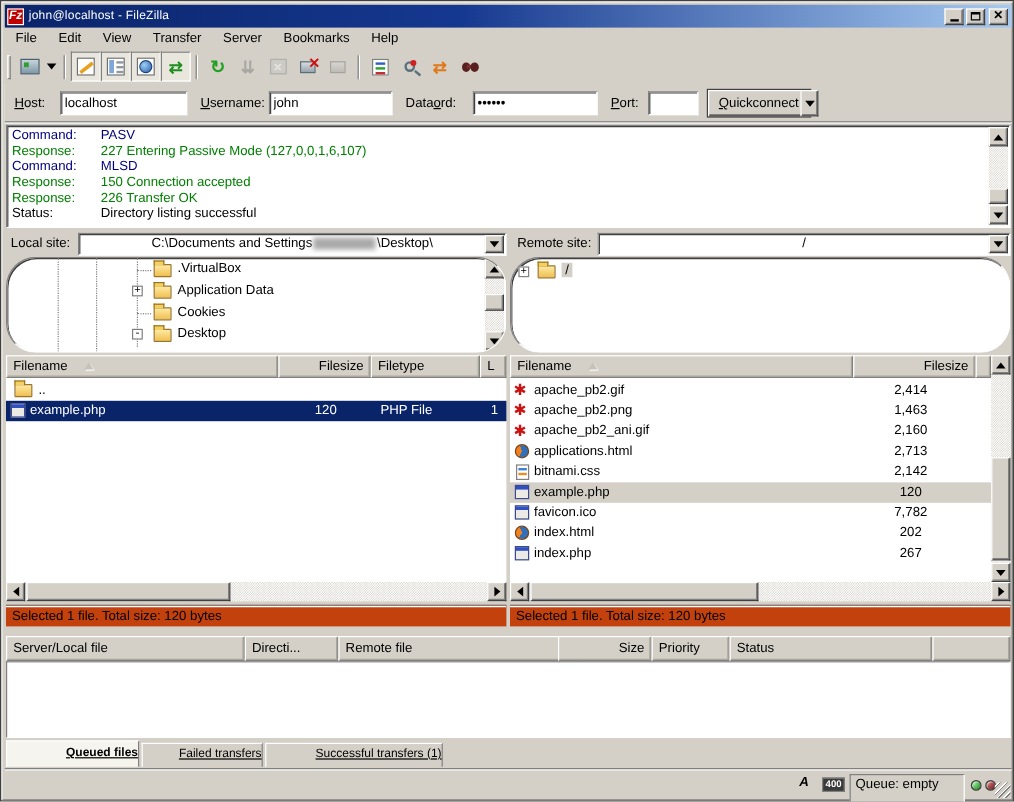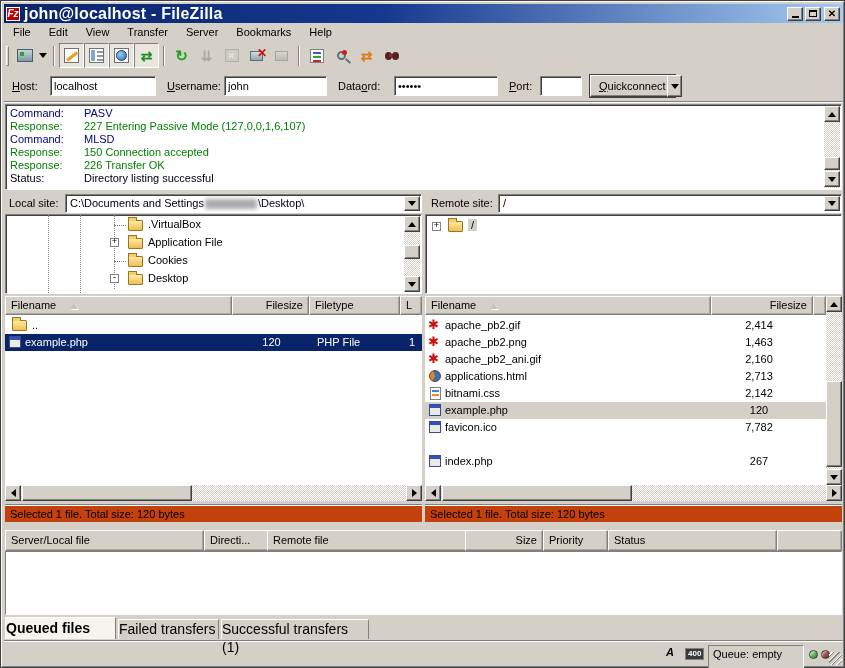--- a/index.html
+++ b/index.html
@@ -28,21 +28,21 @@
   .thumb { position:absolute; background:#D4D0C8; border:1px solid;
            border-color:#FFFFFF #404040 #404040 #FFFFFF; box-shadow: inset -1px -1px 0 #808080; }
 
   
   .titlebar { left:3px; top:3px; width:839px; height:19px;
               background:linear-gradient(90deg,#0A246A 0%,#15388F 45%,#A6CAF0 100%);
               display:flex; align-items:center; color:#fff; }
   .fz-logo { width:14px; height:14px; margin:0 4px 0 2px; background:#C00000; color:#fff;
              font-size:10px; font-weight:bold; font-style:italic; display:flex; align-items:center;
              justify-content:center; border:1px solid #fff; flex:none; }
-  .title-text { font-size:16px; font-weight:bold; letter-spacing:.2px; }
+  .title-text { font-size:10px; font-weight:normal; letter-spacing:.2px; }
   .winbtns { margin-left:auto; display:flex; gap:2px; padding-right:3px; }
   .winbtn { width:16px; height:14px; background:#D4D0C8; border:1px solid;
             border-color:#FFFFFF #404040 #404040 #FFFFFF; box-shadow:inset -1px -1px 0 #808080;
             display:flex; align-items:center; justify-content:center; color:#000; }
   .g-min { width:7px; height:2px; background:#000; margin-top:7px; }
   .g-max { width:8px; height:7px; border:1px solid #000; border-top:2px solid #000; }
   .g-close { font-size:10px; font-weight:bold; line-height:10px; }
 
   .menubar { left:3px; top:23px; width:839px; height:18px; display:flex; align-items:flex-start; }
   .menu-item { padding:2px 9px; }
@@ -102,24 +102,24 @@
   .logline { position:absolute; left:4px; white-space:nowrap; }
   .loglabel { display:inline-block; width:74px; }
   .c-cmd  { color:#00007F; }
   .c-resp { color:#007F00; }
   .c-stat { color:#000000; }
 
   
   .sitelabel { position:absolute; top:196px; }
   .combo { position:absolute; top:193px; height:19px; background:#fff; border:1px solid;
            border-color:#808080 #FFFFFF #FFFFFF #808080; box-shadow:inset 1px 1px 0 #404040;
-           line-height:17px; padding:0 4px; white-space:nowrap; overflow:hidden; }
+           line-height:17px; padding:0 4px; white-space:nowrap; overflow:hidden;text-align:center; }
   .blurseg { display:inline-block; width:52px; height:10px; background:#A9A9A9; filter:blur(2px);
              vertical-align:middle; margin:0 1px; }
-  .treebox { top:213px; height:80px; overflow:hidden; }
+  .treebox { top:213px; height:80px; overflow:hidden;border-radius:25px; }
   .tline { position:absolute; border-left:1px dotted #808080; width:0; }
   .tstub { position:absolute; border-top:1px dotted #808080; height:0; }
   .expander { position:absolute; width:9px; height:9px; background:#fff; border:1px solid #808080;
               font-size:9px; line-height:7px; text-align:center; font-family:"Liberation Mono",monospace; }
   .folder { position:absolute; width:15px; height:11px; background:linear-gradient(#FFE9A2,#EFC050);
             border:1px solid #9A7428; border-radius:1px; }
   .folder::before { content:""; position:absolute; left:-1px; top:-4px; width:7px; height:3px;
                     background:#F4D060; border:1px solid #9A7428; border-bottom:none; }
   .tree-label { position:absolute; white-space:nowrap; }
 
@@ -141,21 +141,21 @@
   .fi-css::after { content:""; position:absolute; left:1px; top:2px; width:7px; height:2px; background:#4080D0;
                    box-shadow:0 4px 0 #E89020; }
   .fi-web { width:12px; height:12px; background:#ECEAE4; border:1px solid #3A4A8C; position:absolute; }
   .fi-web::after { content:""; position:absolute; left:0; top:0; width:10px; height:3px; background:#3050C0; }
 
   .statusrow { position:absolute; top:503px; height:18px; line-height:18px; padding-left:5px;
                border-top:1px solid #808080; box-shadow:inset 0 1px 0 #fff; background:#c2410c; }
 
   
   .tab { position:absolute; border:1px solid; border-color:#FFFFFF #808080 #808080 #FFFFFF; border-bottom:none;
-         background:#D4D0C8; font-size:14px; text-align:left; }
+         background:#D4D0C8; font-size:10px; text-align:right;text-decoration:underline; }
   .tab.active { background:#F6F4EE; font-weight:bold; z-index:2; }
   .statusbar { left:3px; top:639px; width:839px; height:26px; border-top:1px solid #808080;
                box-shadow:inset 0 1px 0 #fff; }
   .led { position:absolute; width:9px; height:9px; border-radius:50%; border:1px solid #404040;
          box-shadow:inset 1px 1px 1px rgba(255,255,255,.6); }
   .grip { position:absolute; right:1px; bottom:1px; width:13px; height:13px;
           background:repeating-linear-gradient(135deg, transparent 0 2px, #fff 2px 3px, #808080 3px 4px); }
   .badge500 { position:absolute; background:#3A3A3A; color:#fff; font-size:8px; font-weight:bold;
               padding:1px 2px; border:1px solid #808080; line-height:8px; }
   .qstatusbox { position:absolute; background:#D4D0C8; border:1px solid; border-color:#808080 #fff #fff #808080;
@@ -298,21 +298,21 @@
     <div class="tline" style="left:42px;top:0;height:78px"></div>
     <div class="tline" style="left:74px;top:0;height:78px"></div>
     <div class="tline" style="left:108px;top:0;height:74px"></div>
 
     <div class="tstub" style="left:108px;top:10px;width:12px"></div>
     <span class="folder" style="left:122px;top:5px"></span>
     <span class="tree-label" style="left:142px;top:3px">.VirtualBox</span>
 
     <span class="expander" style="left:104px;top:23px">+</span>
     <span class="folder" style="left:122px;top:23px"></span>
-    <span class="tree-label" style="left:142px;top:21px">Application File</span>
+    <span class="tree-label" style="left:142px;top:21px">Application Data</span>
 
     <div class="tstub" style="left:108px;top:46px;width:12px"></div>
     <span class="folder" style="left:122px;top:41px"></span>
     <span class="tree-label" style="left:142px;top:39px">Cookies</span>
 
     <span class="expander" style="left:104px;top:59px">-</span>
     <span class="folder" style="left:122px;top:59px"></span>
     <span class="tree-label" style="left:142px;top:57px">Desktop</span>
 
     <div class="abs dither" style="right:1px;top:1px;width:16px;height:76px"></div>
@@ -383,20 +383,25 @@
     <div class="row sel-inactive" style="left:0;top:87px;width:401px">
       <span class="fi fi-web" style="left:4px"></span>
       <span class="fname" style="left:20px">example.php</span>
       <span class="cell-r" style="left:286px;width:96px">120</span>
     </div>
     <div class="row" style="left:0;top:104px;width:401px">
       <span class="fi fi-web" style="left:4px"></span>
       <span class="fname" style="left:20px">favicon.ico</span>
       <span class="cell-r" style="left:286px;width:96px">7,782</span>
     </div>
+    <div class="row" style="left:0;top:121px;width:401px">
+      <span class="fi fi-browser" style="left:4px"></span>
+      <span class="fname" style="left:20px">index.html</span>
+      <span class="cell-r" style="left:286px;width:96px">202</span>
+    </div>
     <div class="row" style="left:0;top:138px;width:401px">
       <span class="fi fi-web" style="left:4px"></span>
       <span class="fname" style="left:20px">index.php</span>
       <span class="cell-r" style="left:286px;width:96px">267</span>
     </div>
   </div>
 
   <div class="abs dither" style="left:825px;top:295px;width:16px;height:189px"></div>
   <div class="sbtn" style="left:825px;top:295px">
       <span class="tri-up"></span>
@@ -422,21 +427,21 @@
   <div class="thumb" style="left:441px;top:484px;width:190px;height:16px"></div>
   <div class="sbtn" style="left:825px;top:484px">
       <span class="tri-right"></span>
     </div>
 
   <div class="statusrow" style="left:4px;width:417px">Selected 1 file. Total size: 120 bytes</div>
   <div class="statusrow" style="left:424px;width:417px">Selected 1 file. Total size: 120 bytes</div>
 
   <div class="hdrcell" style="left:4px;top:529px;width:199px;height:21px;line-height:19px">Server/Local file</div>
   <div class="hdrcell" style="left:203px;top:529px;width:78px;height:21px;line-height:19px">Directi...</div>
-  <div class="hdrcell" style="left:266px;top:529px;width:202px;height:21px;line-height:19px">Remote file</div>
+  <div class="hdrcell" style="left:281px;top:529px;width:202px;height:21px;line-height:19px">Remote file</div>
   <div class="hdrcell" style="left:464px;top:529px;width:78px;height:21px;line-height:19px;text-align:right">Size</div>
   <div class="hdrcell" style="left:542px;top:529px;width:65px;height:21px;line-height:19px">Priority</div>
   <div class="hdrcell" style="left:607px;top:529px;width:169px;height:21px;line-height:19px">Status</div>
   <div class="hdrcell" style="left:776px;top:529px;width:65px;height:21px;line-height:19px"></div>
 
   <div class="listwhite" style="left:4px;top:550px;width:837px;height:64px;border:1px solid;border-color:#808080 #fff #fff #808080"></div>
 
   <div class="tab active" style="left:4px;top:616px;width:111px;height:22px;line-height:20px">Queued files</div>
   <div class="tab" style="left:117px;top:618px;width:101px;height:20px;line-height:18px">Failed transfers</div>
   <div class="tab" style="left:220px;top:618px;width:148px;height:20px;line-height:18px">Successful transfers (1)</div>

